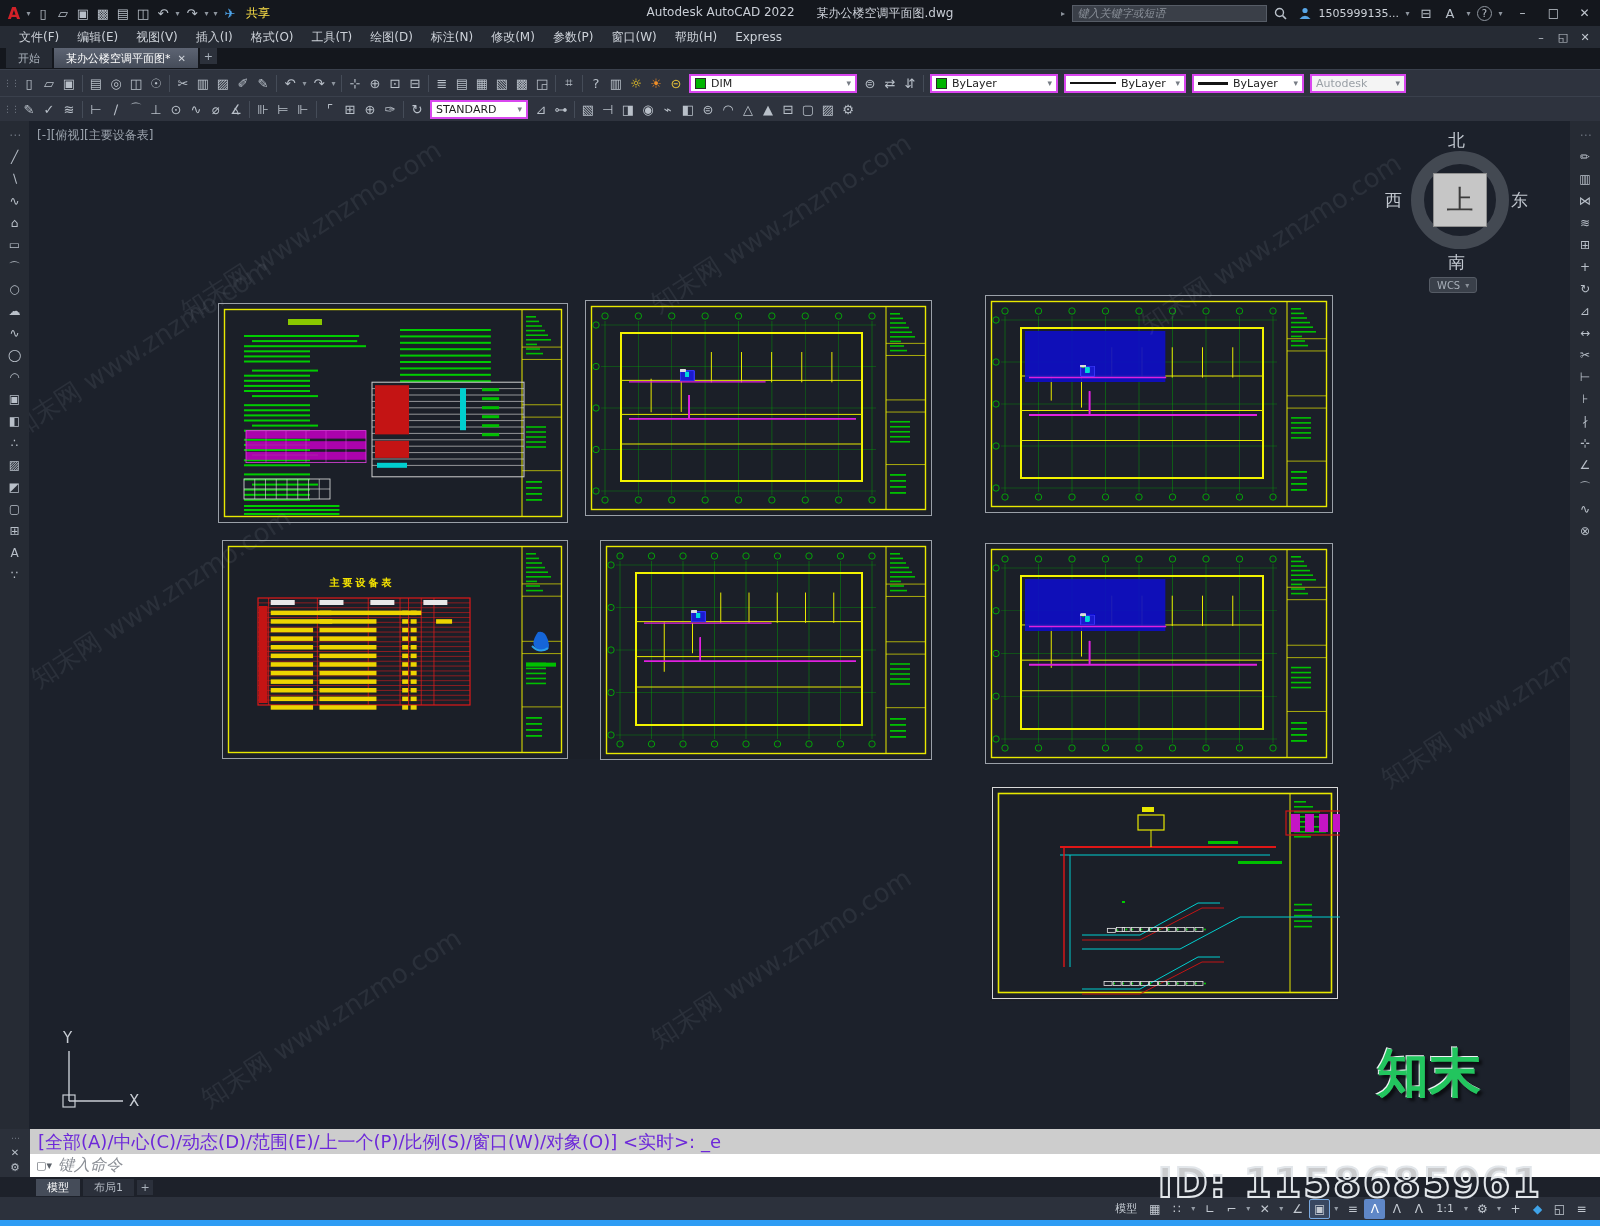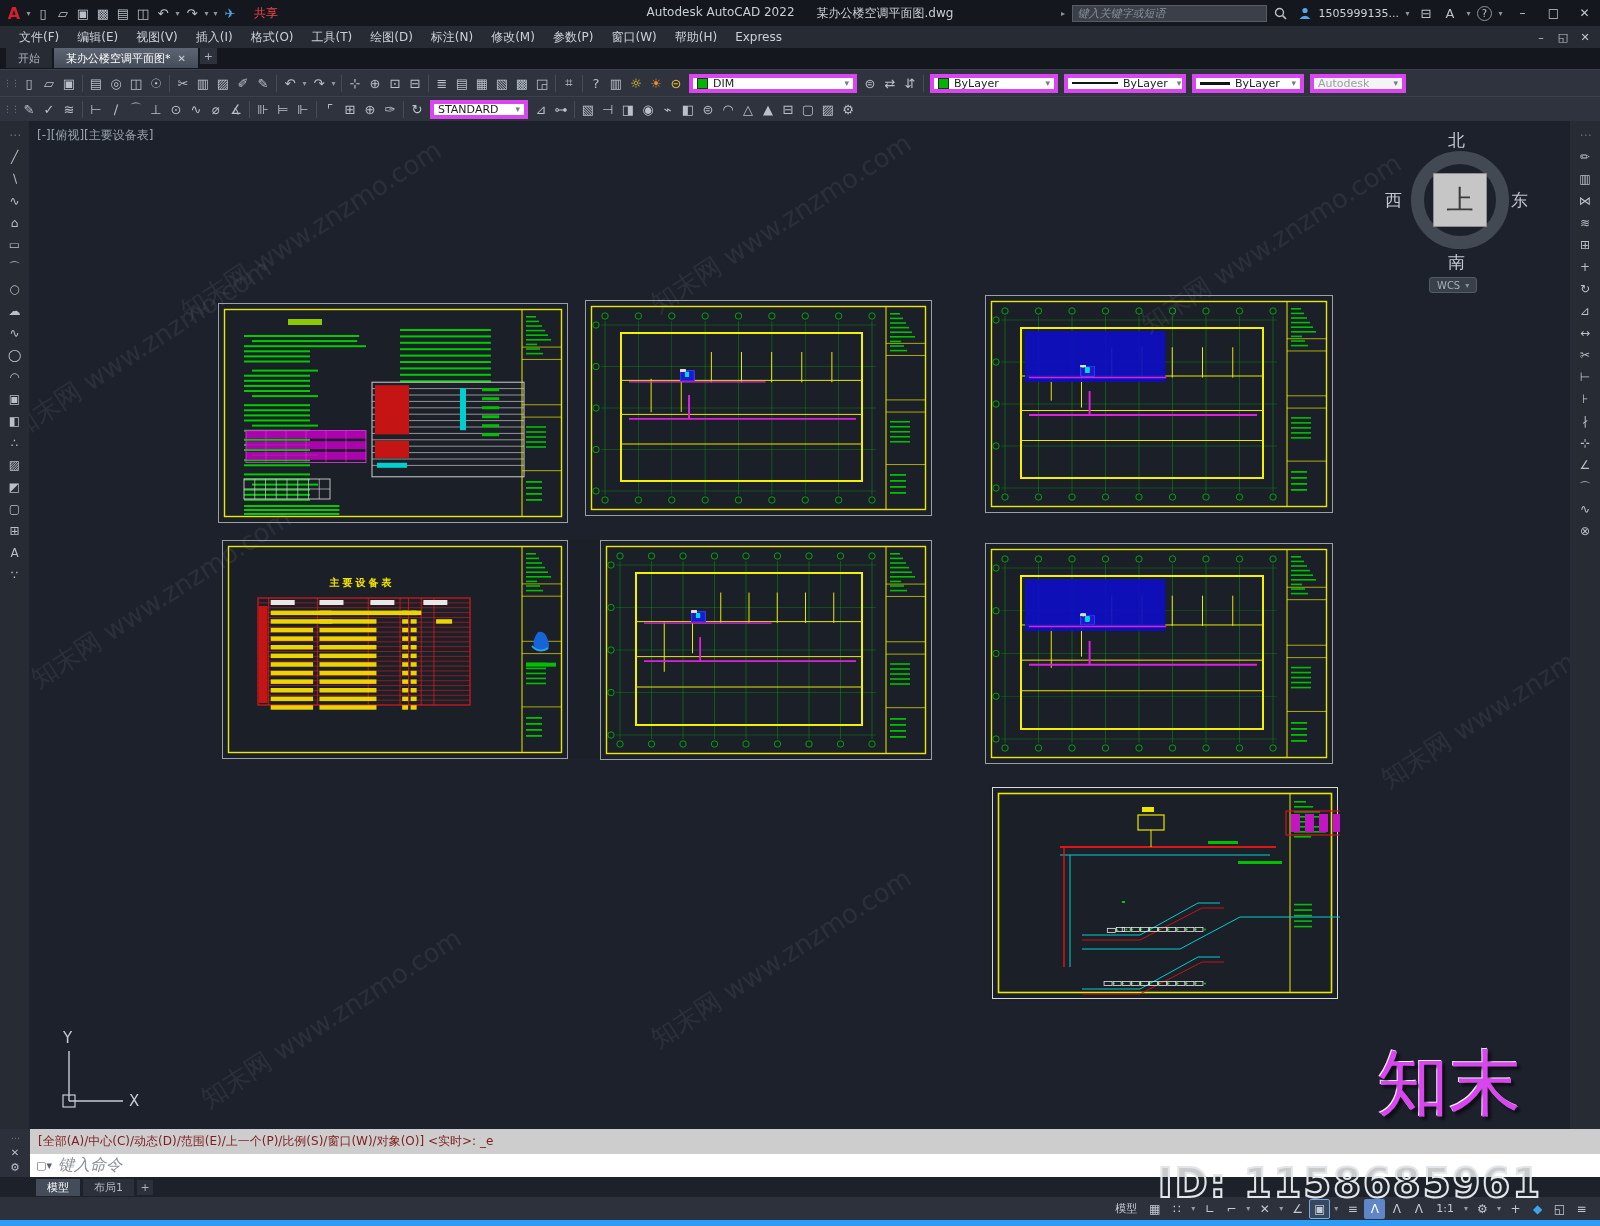--- a/index.html
+++ b/index.html
@@ -5,21 +5,21 @@
 *{margin:0;padding:0;box-sizing:border-box;font-family:"DejaVu Sans","Liberation Sans",sans-serif}
 html,body{width:1600px;height:1226px;overflow:hidden;background:#10131a}
 #app{position:relative;width:1600px;height:1226px;display:flex;flex-direction:column;background:#1c212b}
 
 .titlebar{height:26px;background:#14171d;display:flex;align-items:center;color:#c9ced6;font-size:12px;position:relative;flex:0 0 auto}
 .qat{display:flex;align-items:center;padding-left:4px}
 .icon{min-width:20px;height:20px;display:inline-flex;align-items:center;justify-content:center;color:#b9c0c9;font-size:13px;cursor:default}
 .icon.caret{min-width:9px;font-size:8px;color:#8e959e}
 .applogo{color:#d22128;font-weight:bold;font-size:16px}
 .share-ic{color:#4ea3e8}
-.share-lb{margin-left:14px;color:#ef4444}
+.share-lb{margin-left:6px;color:#fde047}
 .title-center{position:absolute;left:50%;transform:translateX(-50%);top:5px;display:flex;gap:22px;white-space:nowrap}
 .tright{margin-left:auto;display:flex;align-items:center;gap:4px;padding-right:2px}
 .search-input{width:195px;height:17px;background:#3a3f48;border:1px solid #565c66;color:#c9ced6;font-size:11px;padding:0 5px}
 .search-input::placeholder{color:#8a9099;font-style:italic}
 .acct{font-size:11px;color:#cdd2d9}
 .win-btn{width:27px;height:22px;display:flex;align-items:center;justify-content:center;color:#c3c9d1;font-size:12px}
 
 .menubar{height:22px;background:#262b34;display:flex;align-items:center;color:#ccd1d8;font-size:12px;flex:0 0 auto;padding-left:10px}
 .menu-item{padding:0 9px;height:100%;display:flex;align-items:center;white-space:nowrap}
 .doc-controls{margin-left:auto;display:flex;padding-right:4px}
@@ -28,21 +28,21 @@
 .tabsrow{height:21px;background:#14171d;display:flex;align-items:flex-start;padding-left:6px;gap:2px;flex:0 0 auto}
 .ftab{height:20px;padding:0 12px;font-size:11px;background:#262b34;color:#a9b1bb;display:flex;align-items:center;gap:7px;white-space:nowrap}
 .ftab.active{background:linear-gradient(#5d6473,#454c59);color:#fff}
 .ftab .x{font-size:10px;color:#cfd4db}
 .tab-add{width:17px;height:16px;margin-bottom:2px;display:flex;align-items:center;justify-content:center;background:#2c313b;color:#aab2bc;font-size:11px}
 
 .toolbar{background:#2e333e;display:flex;align-items:center;padding:0 3px;border-top:1px solid #3a404c;flex:0 0 auto}
 .row1{height:27px}.row2{height:25px}
 .tb-sep{width:1px;height:17px;background:#454c58;margin:0 3px}
 .grip{color:#6b727d;font-size:9px;letter-spacing:-1px;min-width:8px}
-.dropdown{height:19px;background:#fff;border:4px solid #d946ef;display:flex;align-items:center;font-size:11px;color:#1d1d1d;padding:0 4px;gap:5px;margin:0 3px;white-space:nowrap}
+.dropdown{height:19px;background:#fff;border:2px solid #d946ef;display:flex;align-items:center;font-size:11px;color:#1d1d1d;padding:0 4px;gap:5px;margin:0 3px;white-space:nowrap}
 .dd-caret{margin-left:auto;color:#767c84;font-size:9px;padding-left:4px}
 .swatch{width:11px;height:11px;background:#00b400;border:1px solid #2a2a2a;flex:0 0 auto}
 .dd-line{width:46px;height:2px;background:#141414;flex:0 0 auto}
 .dropdown.disabled{background:#f4f4f4;color:#9aa0a6}
 .lock-ic{color:#e8c33a}
 .bulb{color:#f0c928}
 .sun{color:#f08f28}
 
 .main{flex:1 1 auto;display:flex;min-height:0}
 .sidebar{width:29px;background:#262b34;display:flex;flex-direction:column;align-items:center;padding-top:3px;flex:0 0 auto;z-index:5}
@@ -58,28 +58,28 @@
 .vc-ring{position:absolute;left:26px;top:22px;width:98px;height:98px;border-radius:50%;border:13px solid rgba(150,155,165,.33)}
 .vc-face{position:absolute;left:48px;top:44px;width:54px;height:54px;background:#c6c6c6;border:1px solid #8f8f8f;color:#3c3c3c;font-size:27px;display:flex;align-items:center;justify-content:center}
 .vc-dir{position:absolute;color:#c2c8d0;font-size:17px}
 .vc-n{left:63px;top:0}.vc-s{left:63px;top:122px}.vc-w{left:0;top:60px}.vc-e{left:126px;top:60px}
 .wcs-pill{position:absolute;left:44px;top:148px;background:#3a404a;border:1px solid #555b65;color:#a7aeb8;font-size:10px;padding:0 7px;height:16px;border-radius:3px;display:flex;align-items:center;gap:5px}
 .wcs-pill .c{font-size:8px;color:#8a9099}
 
 .ucs{position:absolute;left:24px;bottom:16px;z-index:3}
 
 .watermark{position:absolute;color:#aab1bd;opacity:.10;font-size:26px;white-space:nowrap;transform:rotate(-33deg);pointer-events:none;z-index:8}
-.big-logo{position:absolute;left:1348px;top:926px;color:#d946ef;font-size:72px;font-weight:normal;line-height:1;text-shadow:3px 3px 3px rgba(0,0,0,.6),-1px -1px 0 #f0f2f5;z-index:8;pointer-events:none}
+.big-logo{position:absolute;left:1348px;top:926px;color:#22c55e;font-size:52px;font-weight:bold;line-height:1;text-shadow:3px 3px 3px rgba(0,0,0,.6),-1px -1px 0 #f0f2f5;z-index:8;pointer-events:none}
 .id-wm{position:absolute;right:58px;top:1160px;font-size:40px;font-weight:bold;color:rgba(40,45,52,.25);-webkit-text-stroke:2px #e2e6ea;letter-spacing:2px;z-index:50;pointer-events:none}
 
 .cmdline{height:48px;display:flex;background:#21252e;flex:0 0 auto}
 .cmd-left{width:30px;background:#2b303a;display:flex;flex-direction:column;align-items:center;color:#98a0aa;font-size:10px;padding-top:1px}
 .cmd-left .icon{height:15px}
 .cmd-rows{flex:1;display:flex;flex-direction:column}
-.cmd-prompt{height:25px;background:#cdcdcd;color:#7f1d1d;font-size:12px;display:flex;align-items:center;padding:0 8px;white-space:pre;font-family:"DejaVu Sans","Liberation Sans",sans-serif}
+.cmd-prompt{height:25px;background:#cdcdcd;color:#6d28d9;font-size:18px;display:flex;align-items:center;padding:0 8px;white-space:pre;font-family:"DejaVu Sans","Liberation Sans",sans-serif}
 .cmd-input{height:23px;background:#fff;display:flex;align-items:center;padding:0 6px;gap:6px}
 .cmd-input .wic{color:#5a6068;font-size:11px}
 .cmd-ph{color:#8b8f96;font-style:italic;font-size:16px}
 
 .laytabs{height:20px;background:#1d212a;display:flex;align-items:center;padding-left:36px;gap:3px;flex:0 0 auto}
 .ltab{height:17px;padding:0 11px;font-size:11px;color:#b6bcc5;background:#2b303b;display:flex;align-items:center}
 .ltab.active{background:#454c59;color:#fff}
 .ltab-add{width:16px;height:15px;background:#2b303b;color:#aab2bc;font-size:11px;display:flex;align-items:center;justify-content:center}
 .statusbar{height:23px;background:#2c313c;display:flex;align-items:center;justify-content:flex-end;padding-right:8px;gap:1px;color:#c3c9d1;flex:0 0 auto}
 .st-icon{min-width:21px;height:20px;display:flex;align-items:center;justify-content:center;font-size:12px;padding:0 3px;border-radius:2px}

